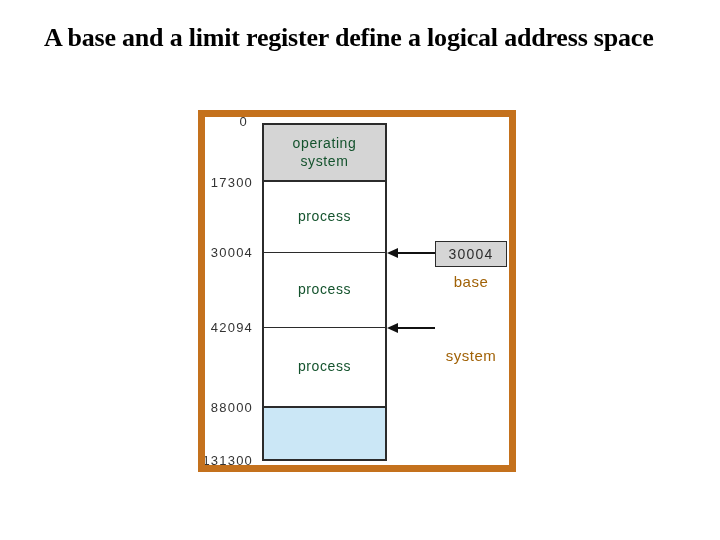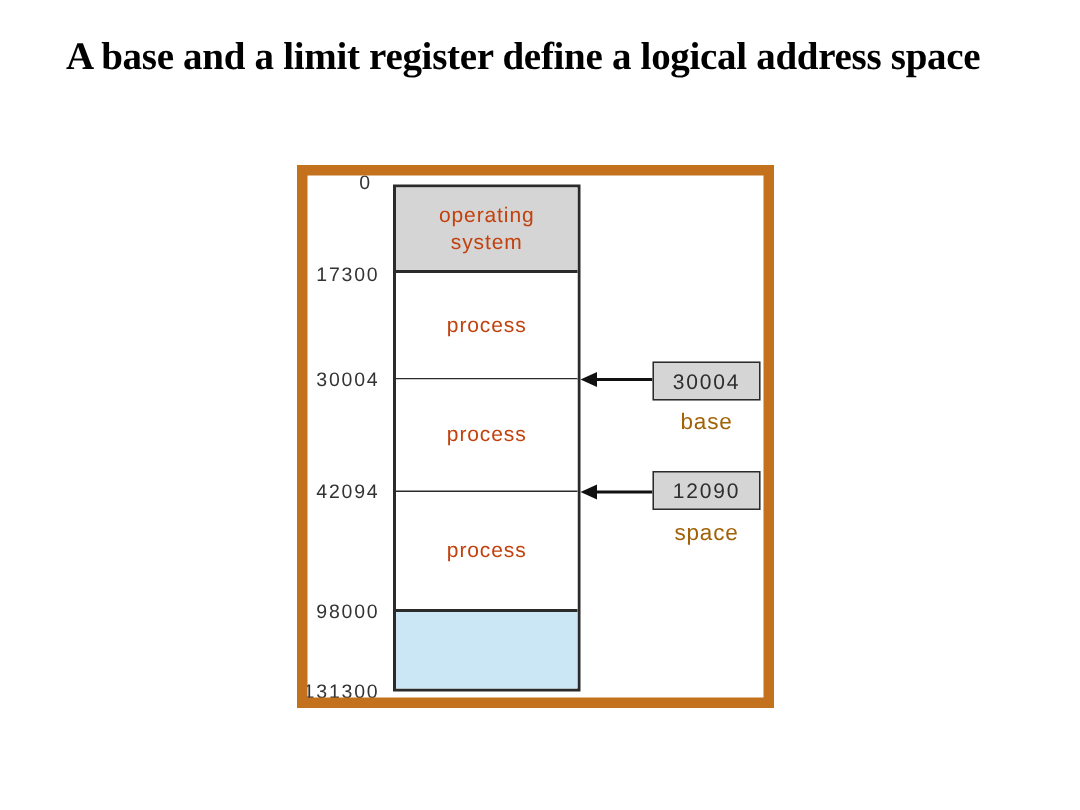--- a/index.html
+++ b/index.html
@@ -47,21 +47,21 @@
     width:125px;height:338px;
     border:2px solid var(--line,#2B2B2B);
     background:#ffffff;
     z-index:1;
   }
   .seg{
     display:flex;align-items:center;justify-content:center;
     text-align:center;
     font-size:14px;
     letter-spacing:0.6px;
-    color:#c2410c;
+    color:#14532d;
     line-height:1.25;
   }
   .seg-os{height:57px;background:var(--segment-gray,#D5D5D5);border-bottom:2px solid var(--line,#2B2B2B);}
   .seg-os .seg-label{width:90px;}
   .seg-p1{height:71px;background:#ffffff;border-bottom:1.5px solid var(--line,#2B2B2B);}
   .seg-p2{height:75px;background:#ffffff;border-bottom:1.5px solid var(--line,#2B2B2B);}
   .seg-p3{height:80px;background:#ffffff;border-bottom:2px solid var(--line,#2B2B2B);}
   .seg-free{height:51px;background:var(--free-blue,#CBE7F6);}
   .addr{
     position:absolute;
@@ -145,30 +145,29 @@
       <div class="seg seg-p3">
         <span class="seg-label">process</span>
       </div>
       <div class="seg seg-free"></div>
     </div>
 
     <div class="addr addr-0">0</div>
     <div class="addr addr-1">17300</div>
     <div class="addr addr-2">30004</div>
     <div class="addr addr-3">42094</div>
-    <div class="addr addr-4">98000</div>
+    <div class="addr addr-4">88000</div>
     <div class="addr addr-5">131300</div>
 
     <div class="arrow-line a1-line"></div>
     <div class="arrow-head a1-head"></div>
     <div class="arrow-line a2-line"></div>
     <div class="arrow-head a2-head"></div>
 
     <div class="reg reg-base">30004</div>
     <div class="reg-label reg-label-base">base</div>
 
-    <div class="reg reg-limit">12090</div>
-    <div class="reg-label reg-label-limit">space</div>
+    <div class="reg-label reg-label-limit">system</div>
 
     <div class="frame"></div>
 
   </div>
 </div>
 
 </body></html>

